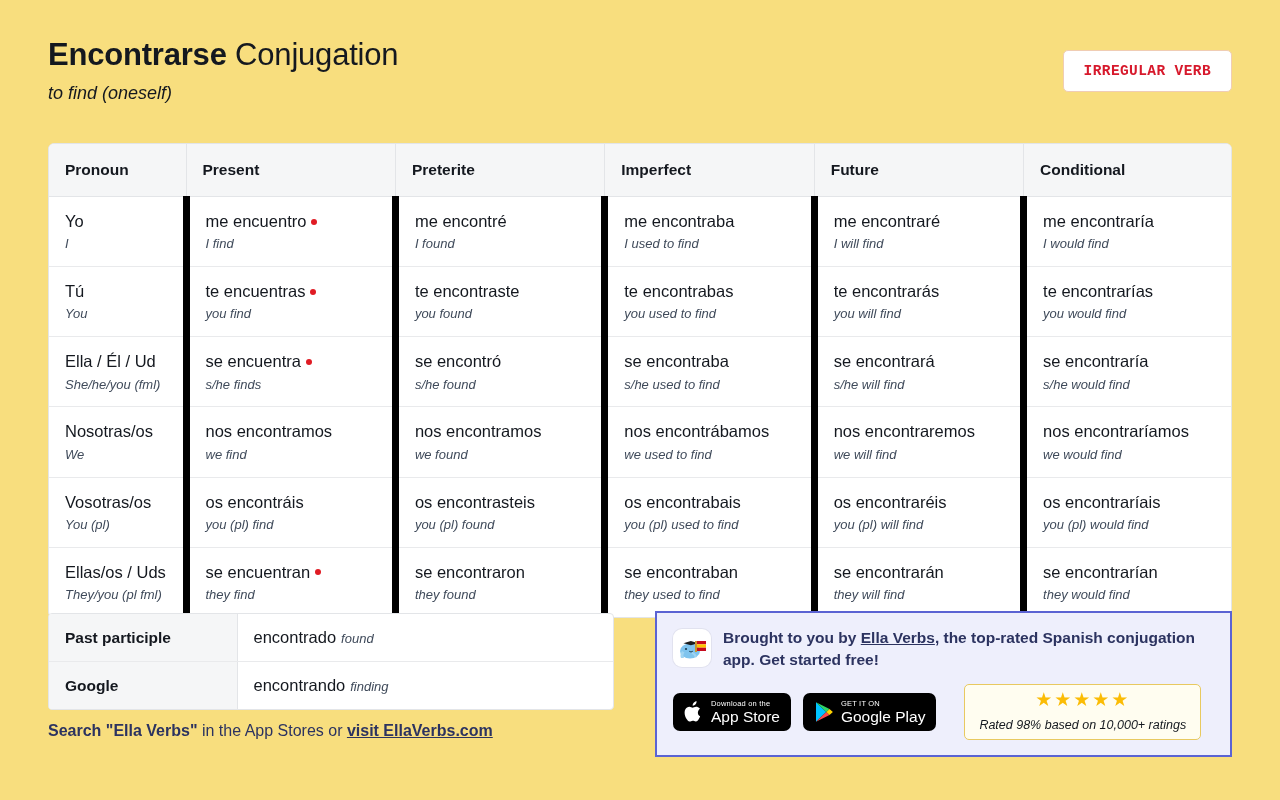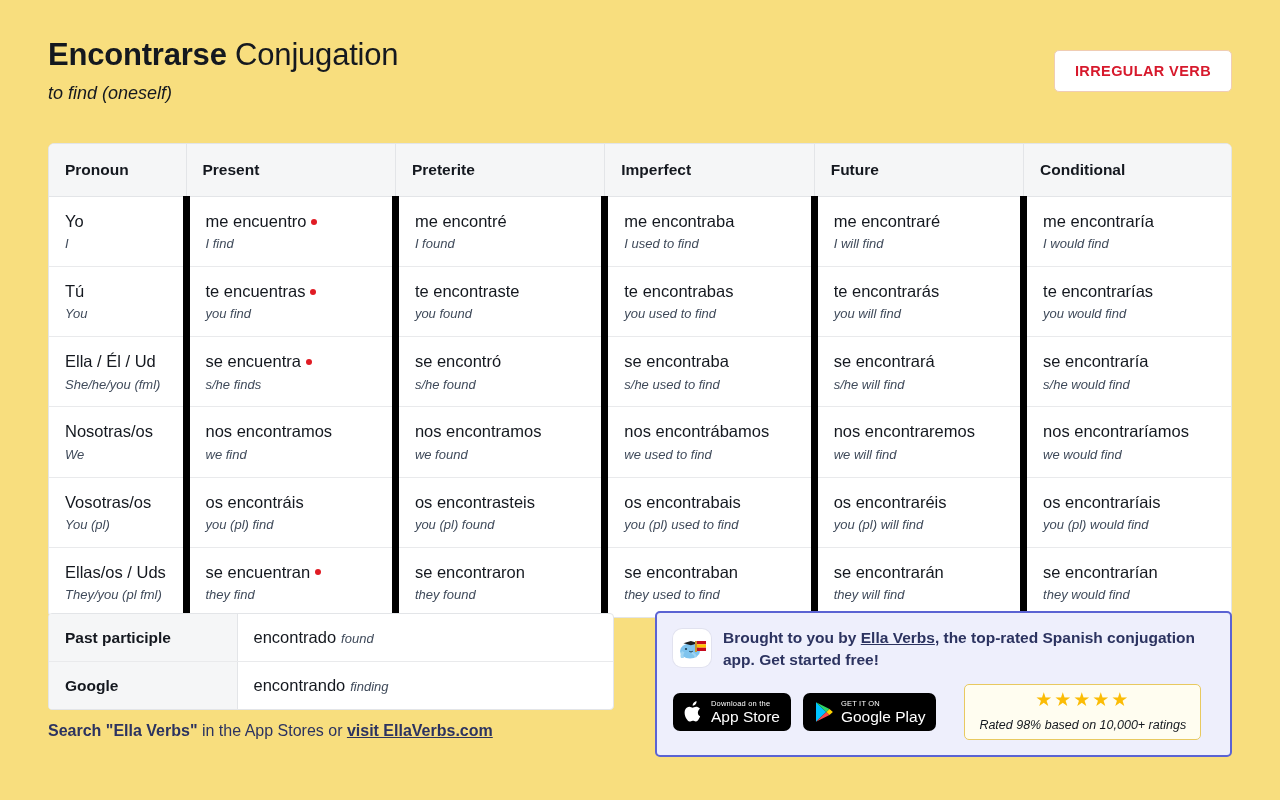--- a/index.html
+++ b/index.html
@@ -13,21 +13,21 @@
 
   
   .header { position: absolute; left: 48px; top: 38px; right: 48px; }
   .title { font-size: 31px; font-weight: 400; color: #14181f; letter-spacing: -0.2px; line-height: 1.12; }
   .title b { font-weight: 700; }
   .subtitle { font-style: italic; font-size: 18px; color: #14181f; margin-top: 10px; }
   .badge {
     position: absolute; right: 0; top: 12px;
     background: #ffffff; border: 1px solid #f0cdb4;
     border-radius: 5px; padding: 12px 20px;
-    color: #d7192c; font-weight: 700; font-size: 14.5px; letter-spacing: 0.4px;
+    color: #d7192c; font-weight: 700; font-size: 14.5px; letter-spacing: 0.4px; font-family: Liberation Mono, monospace;
   }
 
   
   .table-wrap {
     position: absolute; left: 48px; top: 143px; width: 1184px;
     background: #fff; border: 1px solid #e3e5e8; border-radius: 6px; overflow: hidden;
   }
   table.conj { width: 100%; border-collapse: collapse; table-layout: fixed; }
   table.conj th {
     background: #f5f6f7; text-align: left;
@@ -66,21 +66,21 @@
   .search-line {
     position: absolute; left: 48px; top: 722px;
     font-size: 16px; color: #2c3360; font-weight: 700;
   }
   .search-line .reg { font-weight: 400; }
   .search-line u { text-decoration: underline; }
 
   
   .promo {
     position: absolute; left: 655px; top: 611px; width: 577px; height: 146px;
-    background: #eeeffc; border: 2px solid #5b63d3; border-radius: 5px;
+    background: #eeeffc; border: 2px solid #5b63d3; border-radius: 0;
     padding: 14px 16px;
   }
   .promo-top { display: flex; align-items: flex-start; gap: 12px; }
   .app-icon {
     flex: 0 0 auto; width: 38px; height: 38px; border-radius: 9px; background: #fff;
     display: flex; align-items: center; justify-content: center; margin-top: 2px;
     box-shadow: 0 0 0 1px rgba(0,0,0,.05);
   }
   .promo-text { font-size: 15.5px; font-weight: 700; color: #2c3360; line-height: 1.4; }
   .promo-text u { text-decoration: underline; }

